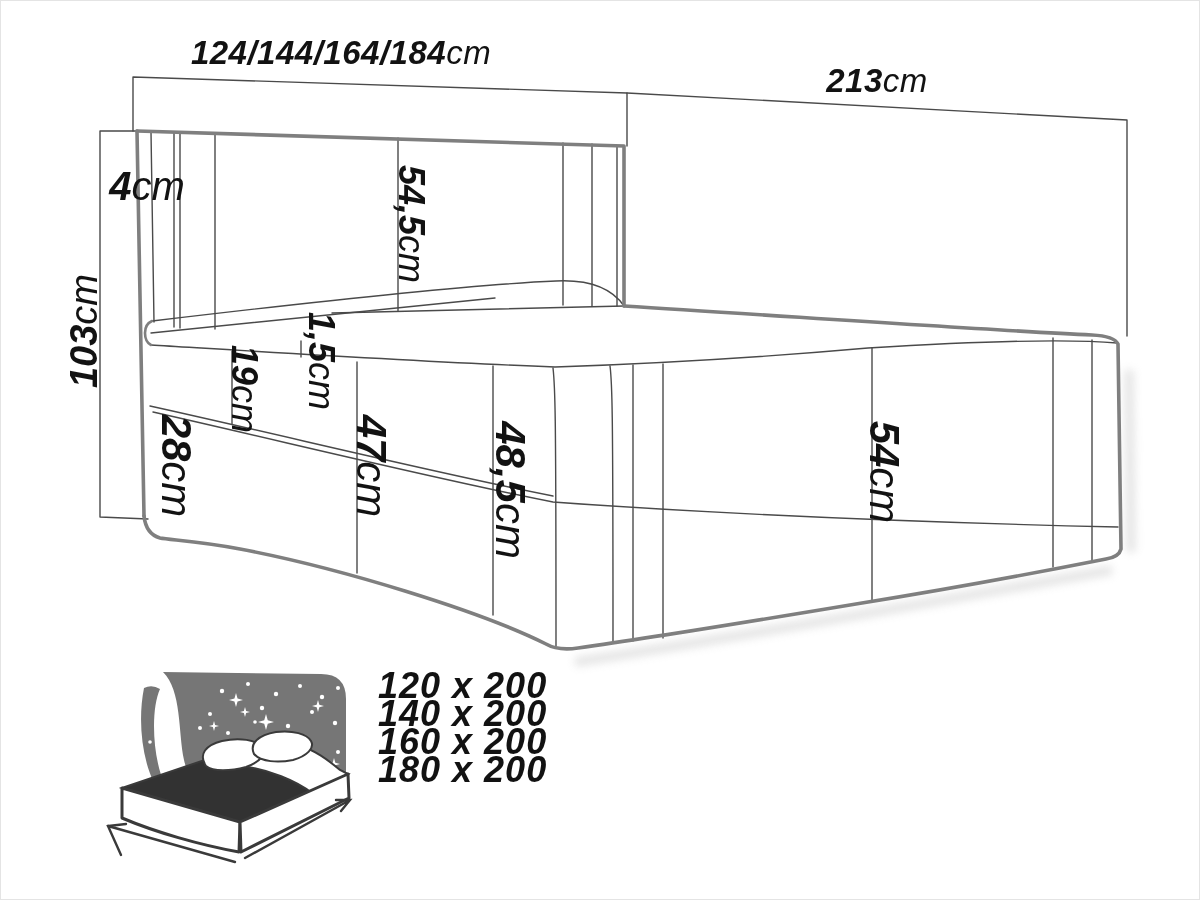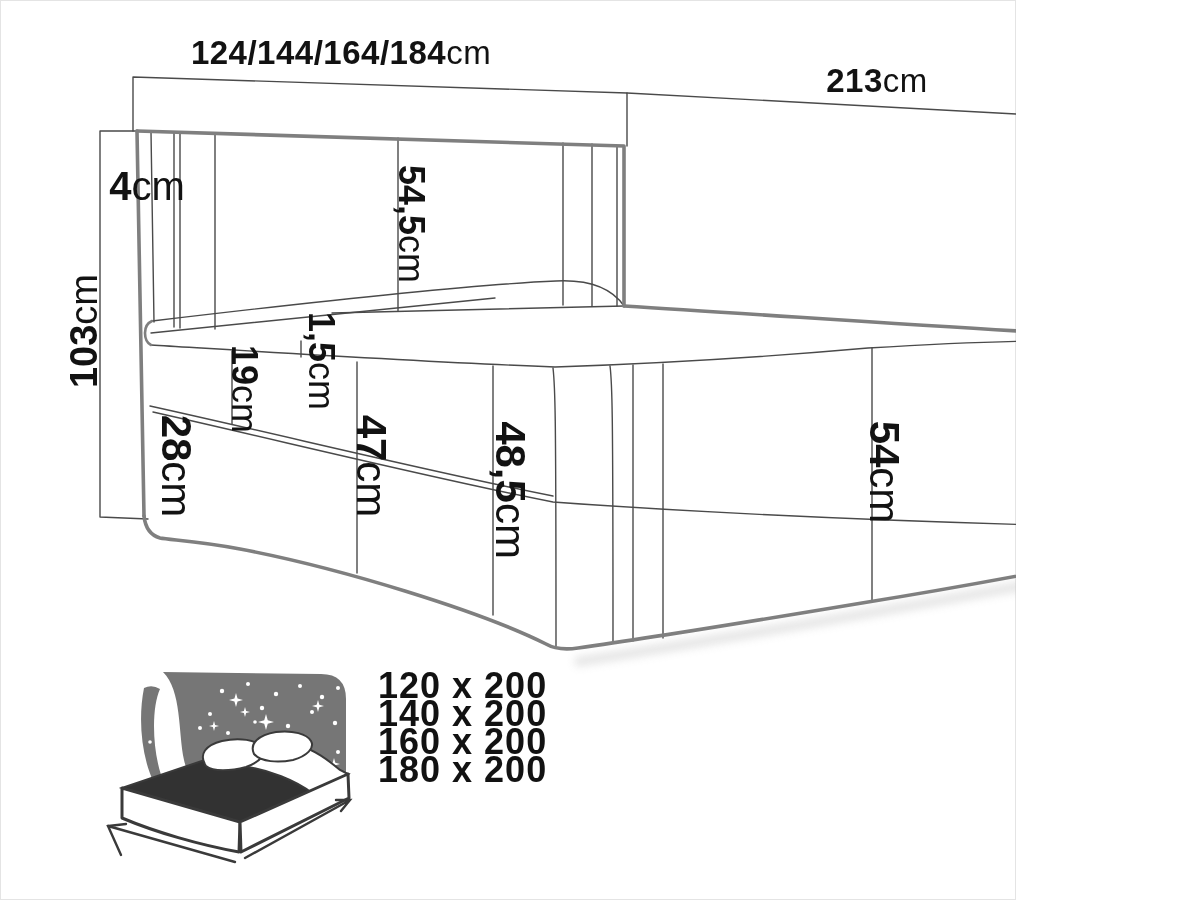--- a/index.html
+++ b/index.html
@@ -1,19 +1,20 @@
 <!DOCTYPE html>
 <html><head>
 <meta charset="utf-8">
 <style>
   html,body{margin:0;padding:0;background:#fff;}
   .canvas{
-    position:relative;width:1016px;height:900px;background:#ffffff;
+    position:relative;width:1200px;height:900px;background:#ffffff;
     box-shadow:inset 0 0 0 1px #e4e4e4;overflow:hidden;
     font-family:"Liberation Sans", sans-serif;
+    font-style:italic;
   }
   svg text{fill:#121212;font-family:"Liberation Sans", sans-serif;}
   .num{font-weight:700;}
   .unit{font-weight:400;}
   .t33{font-size:33px;letter-spacing:.5px;}
   .t36{font-size:36px;}
   .t38{font-size:38px;}
   .t40{font-size:40px;}
   .t42{font-size:42px;}
   .sizes-row{font-size:36px;font-weight:700;letter-spacing:1px;}

